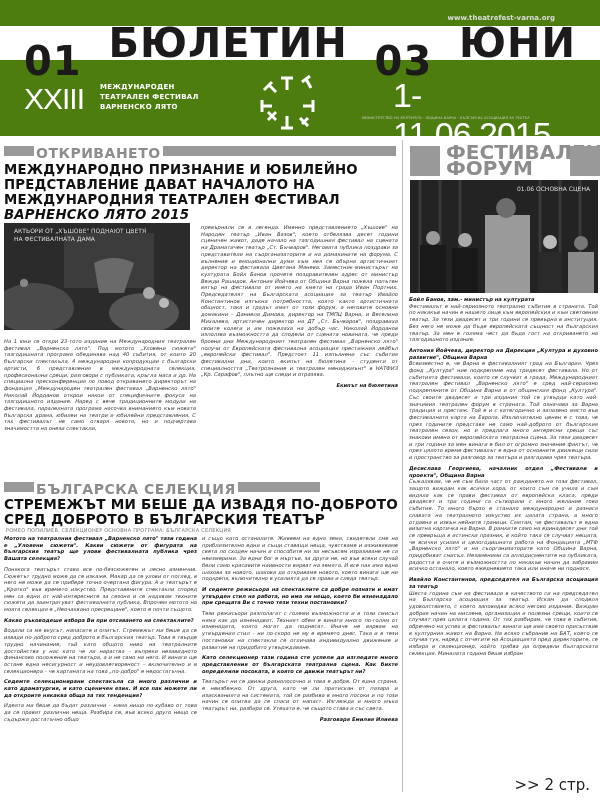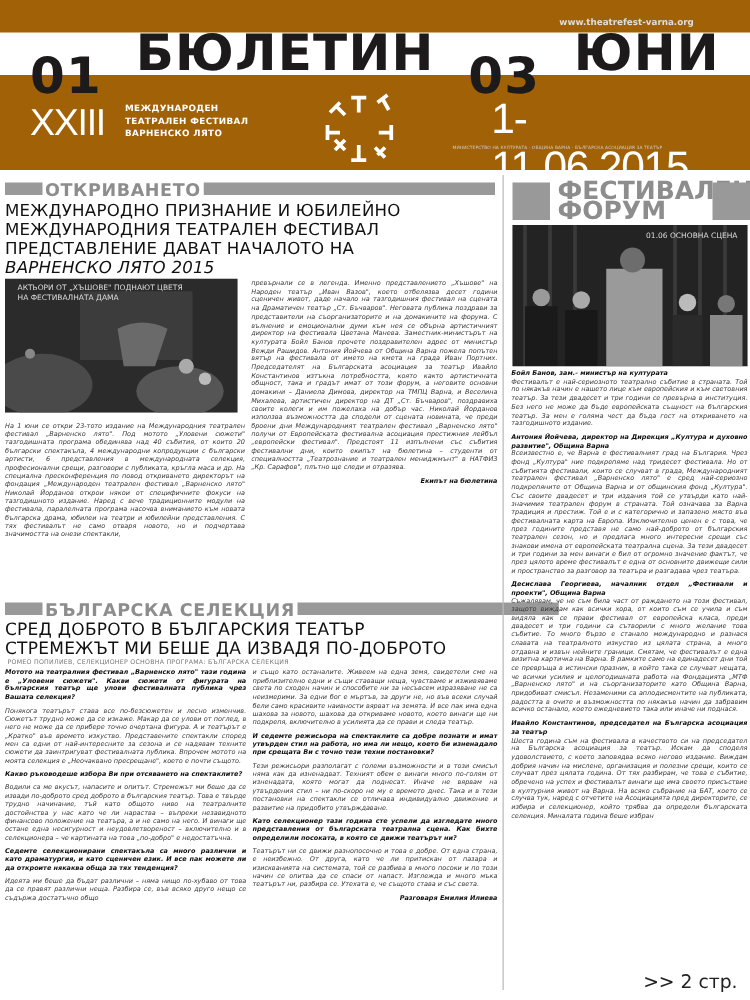--- a/index.html
+++ b/index.html
@@ -1,37 +1,37 @@
 <!DOCTYPE html>
 <html><head>
 <meta charset="utf-8">
 <style>
   * { box-sizing: border-box; margin: 0; padding: 0; }
   html, body { width: 600px; height: 800px; background: #fff; overflow: hidden; }
   body { font-family: "DejaVu Sans", sans-serif; color: #111; position: relative; }
 
   
-  .masthead { position: absolute; left: 0; top: 0; width: 600px; height: 136px; background: #a16207; }
+  .masthead { position: absolute; left: 0; top: 0; width: 600px; height: 136px; background: #4d7c0f; }
   .mast-url { position: absolute; right: 45px; top: 14px; font-size: 7px; color: #ddd; font-weight: bold; }
   .mast-band { position: absolute; left: 0; top: 26px; width: 600px; height: 34px; background: #fff; }
   .mast-title { position: absolute; left: 0; top: 22px; width: 600px; height: 42px; display: flex; align-items: center; justify-content: space-between; padding: 0 24px; font-family: "DejaVu Sans", sans-serif; font-weight: bold; font-size: 40px; color: #1c1a1a; letter-spacing: 1px; line-height: 42px; }
   .mast-title .num { color: #1c1a1a; margin-top: 36px; -webkit-text-stroke: 0; }
   .mast-sub { position: absolute; left: 0; top: 72px; width: 488px; height: 60px; }
   .xxiii { position: absolute; left: 24px; top: 10px; font-size: 30px; color: #fff; font-family: "Liberation Sans", sans-serif; font-weight: normal; letter-spacing: -1px; }
   .fest-name { position: absolute; left: 100px; top: 10px; font-size: 7px; color: #fff; line-height: 10px; font-weight: bold; letter-spacing: 0.3px; }
   .logo { position: absolute; left: 250px; top: 0px; width: 75px; height: 60px; }
   .dates { position: absolute; left: 355px; top: 4px; font-size: 34px; color: #fff; font-family: "Liberation Sans", sans-serif; letter-spacing: -1px; margin-left: 38px; }
   .sponsors { position: absolute; left: 362px; top: 44px; font-size: 3.5px; color: #ccc; letter-spacing: 0.1px; white-space: nowrap; }
 
   
   .section-bar { position: absolute; height: 14px; display: flex; align-items: flex-start; }
   .section-bar .blk { background: #999; height: 10px; }
   .section-bar .lbl { color: #8d8d8d; font-weight: bold; font-size: 14px; letter-spacing: 0.5px; padding: 0 2px; line-height: 14px; }
 
-  .headline { position: absolute; font-weight: normal; color: #111; line-height: 15px; font-size: 13.3px; letter-spacing: 0.2px; }
+  .headline { position: absolute; font-weight: bold; color: #111; line-height: 15px; font-size: 13.3px; letter-spacing: 0.2px; }
   .headline .it { font-style: italic; }
 
   .photo { position: absolute; background: #2a2a2a; overflow: hidden; }
   .photo .cap { position: absolute; color: #ddd; font-size: 6px; line-height: 8px; }
 
   .col { position: absolute; font-size: 5.2px; line-height: 6.7px; color: #333; text-align: justify; font-family: "DejaVu Sans", sans-serif; font-style: italic; }
   .col p { margin-bottom: 4px; }
   .col .q { font-weight: bold; font-style: italic; color: #111; }
   .col .sig { font-weight: bold; text-align: right; color: #111; margin-top: 4px; }
   .col .bn { font-weight: bold; color: #111; }
@@ -82,22 +82,22 @@
 </div>
 
 <div class="section-bar" style="left:4px; top:146px; width:392px;">
   <div class="blk" style="width:30px;"></div>
   <span class="lbl">ОТКРИВАНЕТО</span>
   <div class="blk" style="flex:1;"></div>
 </div>
 
 <div class="headline" style="left:4px; top:162px; width:395px;">
   <div>МЕЖДУНАРОДНО ПРИЗНАНИЕ И ЮБИЛЕЙНО</div>
+  <div>ПРЕДСТАВЛЕНИЕ ДАВАТ НАЧАЛОТО НА</div>
   <div>МЕЖДУНАРОДНИЯ ТЕАТРАЛЕН ФЕСТИВАЛ</div>
-  <div>ПРЕДСТАВЛЕНИЕ ДАВАТ НАЧАЛОТО НА</div>
   <div class="it">ВАРНЕНСКО ЛЯТО 2015</div>
 </div>
 
 <div class="photo" style="left:4px; top:223px; width:186px; height:107px;">
   <svg width="186" height="107">
     <rect width="186" height="107" fill="#2b2b2b"></rect>
     <rect x="60" y="10" width="90" height="55" fill="#3c3c3c"></rect>
     <ellipse cx="30" cy="85" rx="40" ry="25" fill="#4a4a4a"></ellipse>
     <ellipse cx="140" cy="90" rx="35" ry="20" fill="#555"></ellipse>
     <path d="M90 40 q20 -10 40 0 l-10 30 h-25 z" fill="#6a6a6a"></path>
@@ -110,29 +110,29 @@
 
 <div class="col" style="left:4px; top:338px; width:192px; height:134px; overflow:hidden;">
   <p>На 1 юни се откри 23-тото издание на Международния театрален фестивал „Варненско лято". Под мотото „Уловени сюжети" тазгодишната програма обединява над 40 събития, от които 20 български спектакъла, 4 международни копродукции с български артисти, 6 представления в международната селекция, професионални срещи, разговори с публиката, кръгла маса и др. На специална пресконференция по повод откриването директорът на фондация „Международен театрален фестивал „Варненско лято" Николай Йорданов открои някои от специфичните фокуси на тазгодишното издание. Наред с вече традиционните модули на фестивала, паралелната програма насочва вниманието към новата българска драма, юбилеи на театри и юбилейни представления. С тях фестивалът не само отваря новото, но и подчертава значимостта на онези спектакли,</p>
 </div>
 
 <div class="col" style="left:201px; top:224px; width:197px; height:250px; overflow:hidden;">
   <p>превърнали се в легенда. Именно представлението „Хъшове" на Народен театър „Иван Вазов", което отбелязва десет години сценичен живот, даде начало на тазгодишния фестивал на сцената на Драматичен театър „Ст. Бъчваров". Неговата публика поздрави за представители на съорганизаторите и на домакините на форума. С вълнение и емоционални думи към нея се обърна артистичният директор на фестивала Цветана Манева. Заместник-министърът на културата Бойл Банов прочете поздравителен адрес от министър Вежди Рашидов. Антония Йойчева от Община Варна пожела попътен вятър на фестивала от името на кмета на града Иван Портних. Председателят на Българската асоциация за театър Ивайло Константинов изтъкна потребността, която както артистичната общност, така и градът имат от този форум, а неговите основни домакини – Даниела Димова, директор на ТМПЦ Варна, и Веселина Михалева, артистичен директор на ДТ „Ст. Бъчваров", поздравиха своите колеги и им пожелаха на добър час. Николай Йорданов използва възможността да сподели от сцената новината, че преди броени дни Международният театрален фестивал „Варненско лято" получи от Европейската фестивална асоциация престижния лейбъл „европейски фестивал". Предстоят 11 изпълнени със събития фестивални дни, които екипът на бюлетина – студенти от специалността „Театрознание и театрален мениджмънт" в НАТФИЗ „Кр. Сарафов", плътно ще следи и отразява.</p>
   <div class="sig">Екипът на бюлетина</div>
 </div>
 
-<div class="section-bar" style="left:4px; top:482px; width:443px;">
+<div class="section-bar" style="left:4px; top:482px; width:316px;">
   <div class="blk" style="width:30px;"></div>
   <span class="lbl">БЪЛГАРСКА СЕЛЕКЦИЯ</span>
   <div class="blk" style="flex:1;"></div>
 </div>
 
 <div class="headline" style="left:4px; top:497px; width:395px; font-size:13.6px;">
+  <div>СТРЕМЕЖЪТ МИ БЕШЕ ДА ИЗВАДЯ ПО-ДОБРОТО</div>
   <div>СРЕД ДОБРОТО В БЪЛГАРСКИЯ ТЕАТЪР</div>
-  <div>СТРЕМЕЖЪТ МИ БЕШЕ ДА ИЗВАДЯ ПО-ДОБРОТО</div>
 </div>
 
 <div class="byline">РОМЕО ПОПИЛИЕВ, СЕЛЕКЦИОНЕР ОСНОВНА ПРОГРАМА: БЪЛГАРСКА СЕЛЕКЦИЯ</div>
 
 <div class="col" style="left:4px; top:535px; width:193px; height:258px; overflow:hidden;">
   <p class="q">Мотото на театралния фестивал „Варненско лято" тази година е „Уловени сюжети". Какви сюжети от фигурата на българския театър ще улови фестивалната публика чрез Вашата селекция?</p>
   <p>Понякога театърът става все по-безсюжетен и лесно изменчив. Сюжетът трудно може да се изкаже. Макар да се улови от поглед, в него не може да се прибере точно очертана фигура. А и театърът е „Кратко" във времето изкуство. Представените спектакли според мен са едни от най-интересните за сезона и се надявам техните сюжети да заинтригуват фестивалната публика. Впрочем мотото на моята селекция е „Неочаквано пресрещане", което е почти същото.</p>
   <p class="q">Какво ръководеше избора Ви при отсяването на спектаклите?</p>
   <p>Водили са ме вкусът, напасите и опитът. Стремежът ми беше да се извади по-доброто сред доброто в българския театър. Това е твърде трудно начинание, тъй като общото ниво на театралните достойнства у нас като че ли нараства – въпреки незавидното финансово положение на театъра, а и не само на него. И винаги ще остане една несигурност и неудовлетвореност – включително и в селекционера – че картината на това „по-добро" е недостатъчна.</p>
   <p class="q">Седемте селекционирани спектакъла са много различни и като драматургия, и като сценичен език. И все пак можете ли да откроите някаква обща за тях тенденция?</p>

